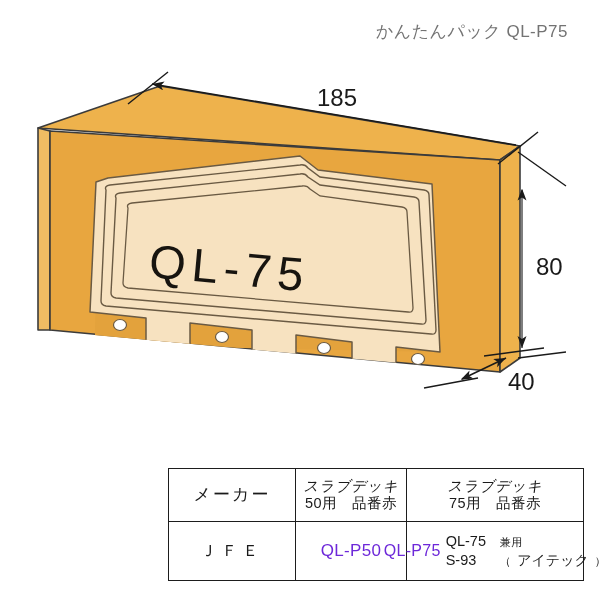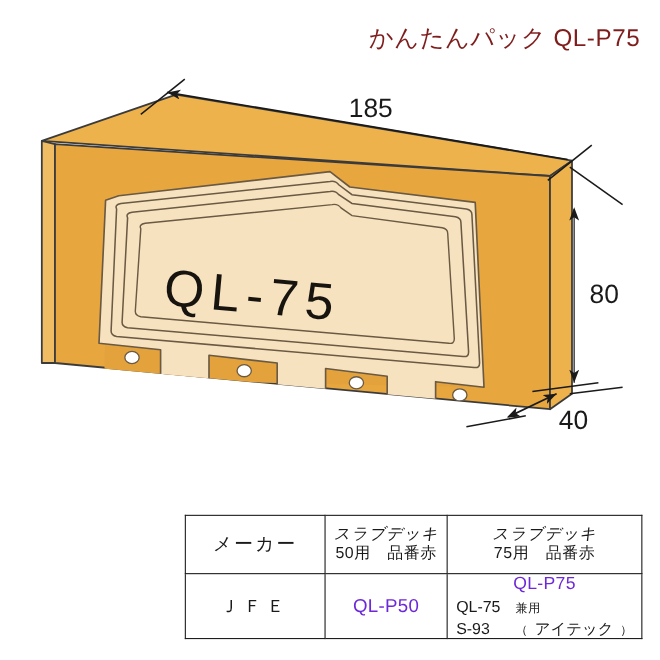--- a/index.html
+++ b/index.html
@@ -12,26 +12,26 @@
     height: 600px;
     position: relative;
     overflow: hidden;
     font-family: "Liberation Sans", "DejaVu Sans", sans-serif;
     color: #111111;
   }
 
   
   #product-title {
     position: absolute;
-    right: 18px;
+    right: 32px;
     top: 20px;
-    font-size: 22px;
+    font-size: 17px;
     letter-spacing: 0.5px;
     white-space: nowrap;
-    color: #7f1d1d;
+    color: #737373;
   }
 
   
   #illustration {
     position: absolute;
     left: 0;
     top: 0;
     width: 600px;
     height: 440px;
   }
@@ -87,21 +87,20 @@
   
   .sd75-body {
     padding: 0 4px 0 2px;
   }
   .sd75-inner {
     display: flex;
     align-items: center;
     justify-content: center;
     gap: 5px;
     height: 58px;
-    flex-direction: column;
   }
   .sd75-inner .code-red { font-size: 16px; }
   .sd75-stack {
     display: flex;
     flex-direction: column;
     gap: 3px;
     font-size: 14px;
     line-height: 1.05;
   }
   .sd75-row {

